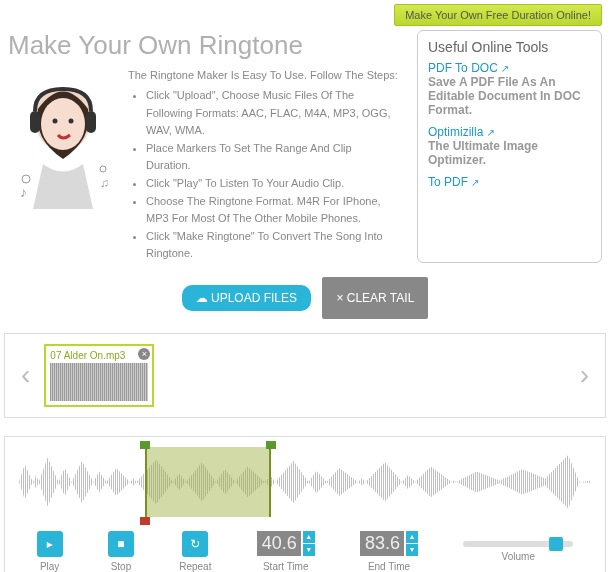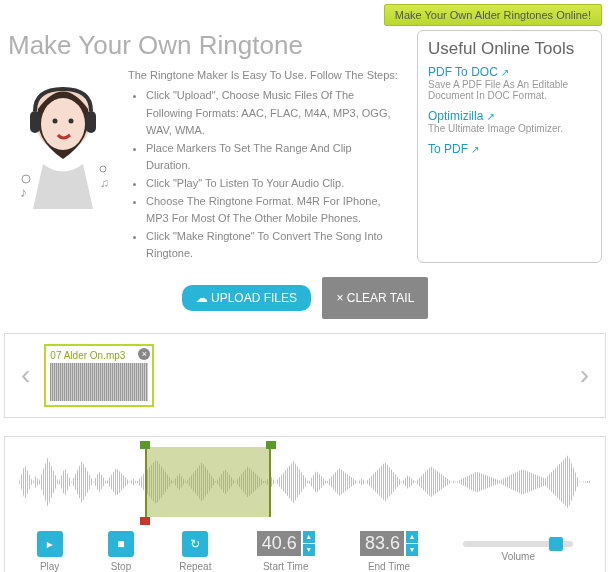--- a/index.html
+++ b/index.html
@@ -11,23 +11,23 @@
   .header-row { display: flex; gap: 19px; padding: 0 8px; }
   .main-title { font-size: 26px; color: #b0b0b0; font-weight: normal; margin-bottom: 8px; }
   .left-col { flex: 1; }
   .intro-row { display: flex; gap: 10px; }
   .intro-img { width: 110px; height: 140px; flex-shrink: 0; }
   .intro-text { flex: 1; }
   .intro-lead { color: #888; font-size: 11px; margin-bottom: 6px; }
   .steps { list-style: disc; padding-left: 18px; color: #888; font-size: 11px; line-height: 1.6; }
   
   .sidebar { width: 185px; border: 1px solid #ccc; border-radius: 6px; padding: 8px 10px; font-size: 11px; }
-  .sidebar h3 { font-size: 17px; color: #666; font-weight: normal; margin-bottom: 6px; }
+  .sidebar h3 { font-size: 14px; color: #666; font-weight: normal; margin-bottom: 6px; }
   .tool-link { color: #1a9cc7; font-size: 12px; }
-  .tool-desc { color: #999; font-size: 10px; margin-bottom: 8px; }
+  .tool-desc { color: #999; font-size: 12px; margin-bottom: 8px; font-weight: bold; }
   .ext-icon { color: #1a9cc7; font-size: 10px; }
   
   .btn-row { text-align: center; margin: 14px 0; }
   .btn-upload { background: #29b4d8; color: #fff; border: none; padding: 6px 14px; font-size: 12px; border-radius: 10px; cursor: pointer; margin-right: 8px; }
   .btn-upload::before { content: "☁ "; }
   .btn-clear { background: #888; color: #fff; border: none; padding: 14px 14px; font-size: 12px; border-radius: 2px; cursor: pointer; }
   .btn-clear::before { content: "× "; }
   
   .file-strip { border: 1px solid #ddd; padding: 10px; display: flex; align-items: center; gap: 8px; margin: 0 4px; }
   .nav-arrow { font-size: 28px; color: #bbb; cursor: pointer; padding: 0 6px; }
@@ -60,21 +60,21 @@
   
   .bottom-row { text-align: center; padding: 10px 0 4px; border-top: 1px solid #eee; margin-top: 10px; }
   .fmt-btn { background: #6a9a2a; color: #fff; border: none; padding: 5px 12px; font-size: 12px; border-radius: 2px; margin-right: 6px; cursor: pointer; }
   .make-btn { background: #bbb; color: #eee; border: none; padding: 5px 14px; font-size: 12px; border-radius: 2px; cursor: pointer; }
   .make-x { background: #29b4d8; color: #fff; padding: 5px 7px; border-radius: 2px; margin-right: 0; }
 </style>
 </head>
 <body>
 
 <div class="top-banner">
-  <span class="top-banner-btn">Make Your Own Alder Ringtones Online!</span>
+  <span class="top-banner-btn">Make Your Own Free Duration Online!</span>
 </div>
 
 <div class="header-row">
   <div class="left-col">
     <h1 class="main-title">Make Your Own Ringtone</h1>
     <div class="intro-row">
       <svg class="intro-img" viewBox="0 0 110 140">
         <rect width="110" height="140" fill="#fff"></rect>
         <ellipse cx="55" cy="50" rx="28" ry="32" fill="#f2d5c4"></ellipse>
         <path d="M30 40 Q55 5 80 40 Q85 70 55 90 Q25 70 30 40" fill="#3a2a20"></path>

